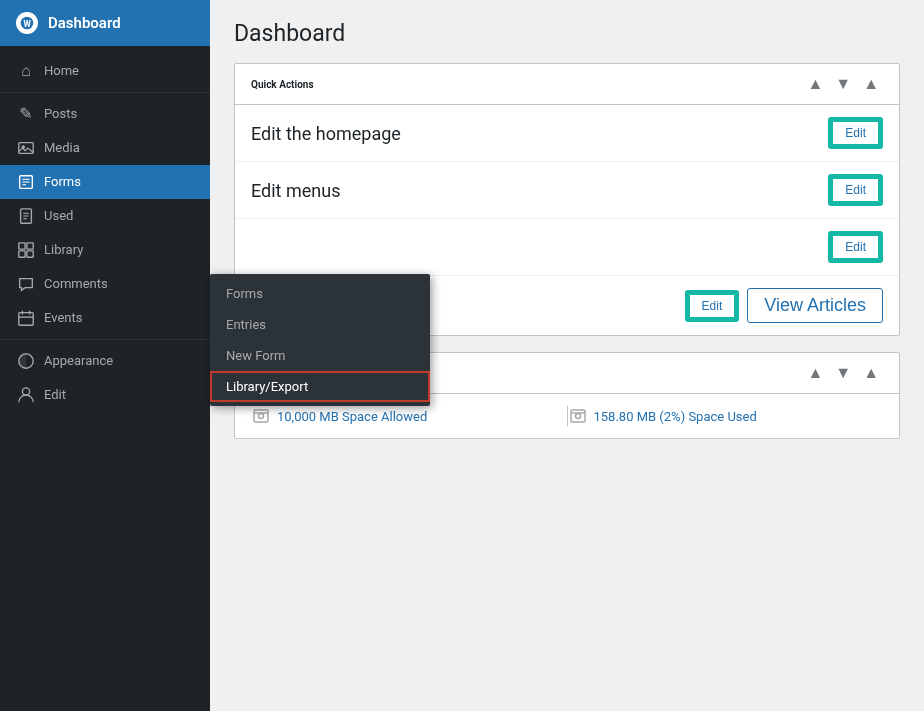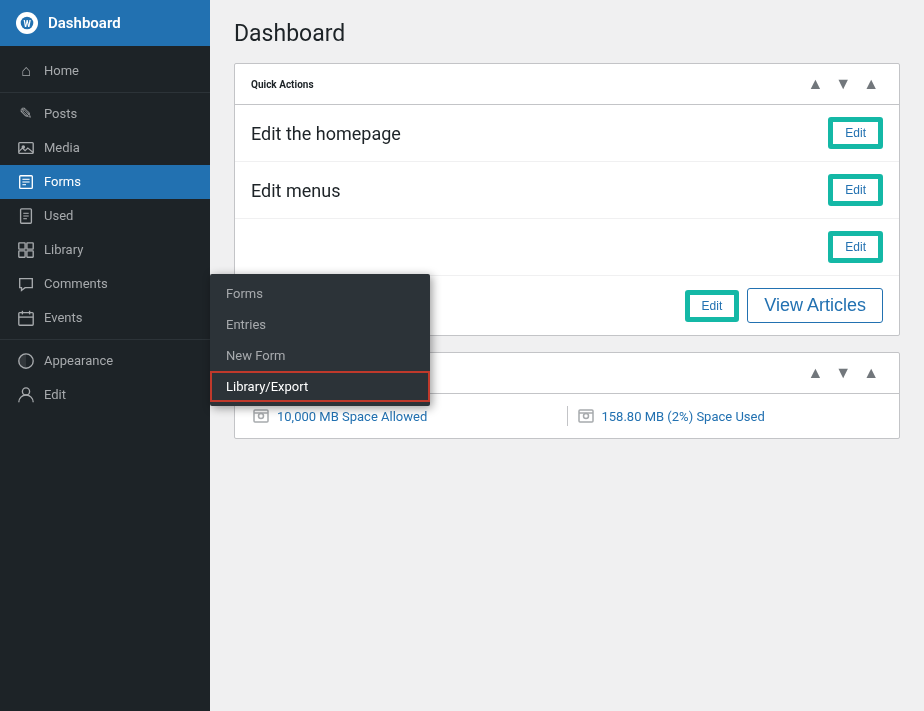--- a/index.html
+++ b/index.html
@@ -202,21 +202,21 @@
       padding: 6px 16px;
       border-radius: 3px;
       cursor: pointer;
       font-size: 18px;
     }
 
     
     .storage-row {
       display: flex;
       align-items: center;
-      gap: 8px;
+      gap: 0;
       padding: 12px 16px;
     }
 
     .storage-item {
       display: flex;
       align-items: center;
       gap: 6px;
       flex: 1;
     }
 

